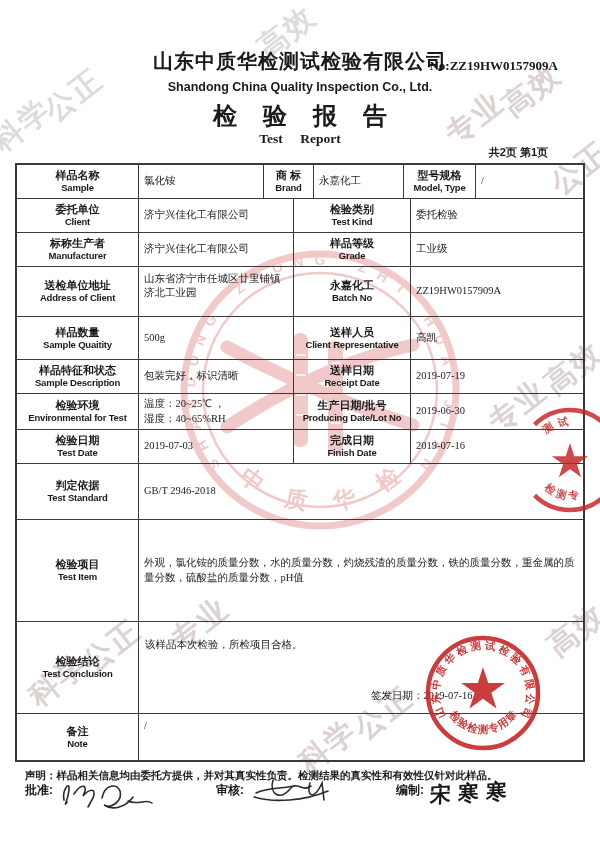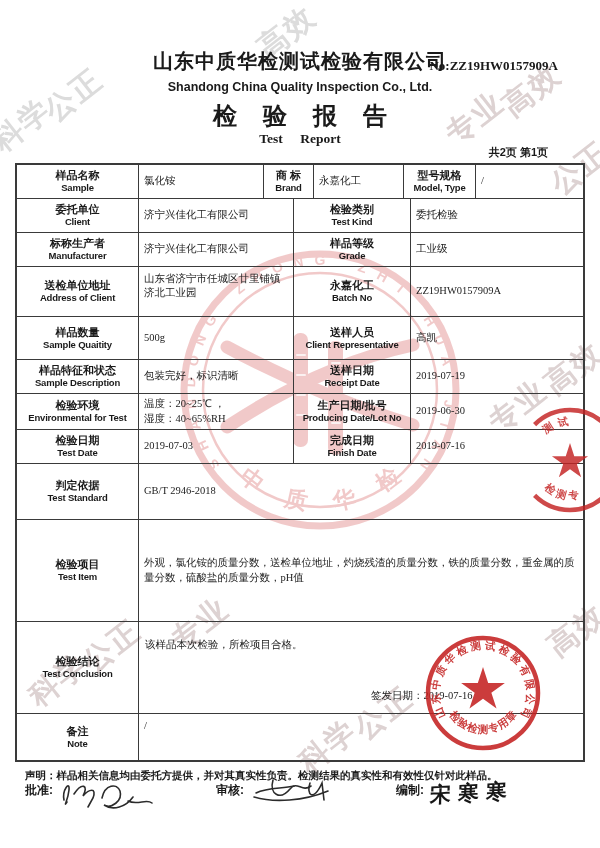--- a/index.html
+++ b/index.html
@@ -256,21 +256,21 @@
         <span class="en">Test Standard</span>
       </div>
       <div class="cell val" style="width:444px">GB/T 2946-2018</div>
     </div>
 
     <div class="row" style="height:102px">
       <div class="cell lab" style="width:122px">
         <span class="cn">检验项目</span>
         <span class="en">Test  Item</span>
       </div>
-      <div class="cell val" style="width:444px">外观，氯化铵的质量分数，送检单位地址，灼烧残渣的质量分数，铁的质量分数，重金属的质量分数，硫酸盐的质量分数，pH值</div>
+      <div class="cell val" style="width:444px">外观，氯化铵的质量分数，水的质量分数，灼烧残渣的质量分数，铁的质量分数，重金属的质量分数，硫酸盐的质量分数，pH值</div>
     </div>
 
     <div class="row" style="height:92px">
       <div class="cell lab" style="width:122px">
         <span class="cn">检验结论</span>
         <span class="en">Test Conclusion</span>
       </div>
       <div class="cell conclusion-cell" style="width:444px">
         <span class="conclusion-text">该样品本次检验，所检项目合格。</span>
         <span class="sign-date">签发日期：2019-07-16</span>

